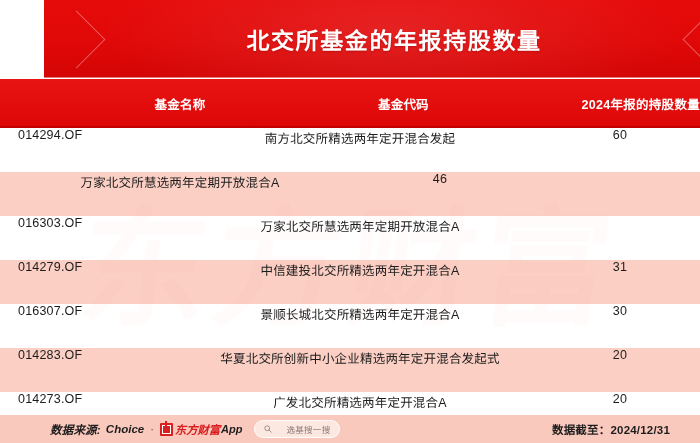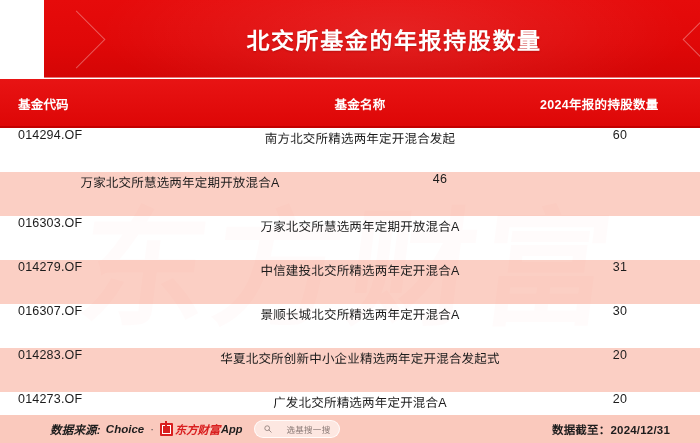--- a/index.html
+++ b/index.html
@@ -172,21 +172,21 @@
     text-align: center;
     letter-spacing: 0.2px;
   }
   .c-qty {
     width: 160px;
     text-align: center;
     letter-spacing: 0.3px;
   }
   .th.c-code { width: 180px; padding-left: 18px; text-align: left; }
   .th.c-name { width: 360px; text-align: center; }
-  .th.c-qty  { width: 160px; text-align: left; }
+  .th.c-qty  { width: 160px; text-align: right; }
 
   
   .footer {
     position: absolute;
     left: 0;
     top: 415px;
     width: 700px;
     height: 28px;
     background: #fac9bd;
     display: flex;
@@ -293,22 +293,22 @@
 
   <div class="title-band">
     <div class="sheen"></div>
     <div class="chev chev-left"></div>
     <div class="chev chev-right"></div>
     <div class="title-text">北交所基金的年报持股数量</div>
   </div>
   <div class="band-divider"></div>
 
   <div class="thead">
+    <div class="th c-name">基金名称</div>
     <div class="th c-code">基金代码</div>
-    <div class="th c-name">基金名称</div>
     <div class="th c-qty">2024年报的持股数量</div>
   </div>
 
   <div class="tbody">
     <div class="watermark">东方财富</div>
     <div class="rows">
 
       <div class="row odd">
         <div class="cell c-code">014294.OF</div>
         <div class="cell c-name">南方北交所精选两年定开混合发起</div>

